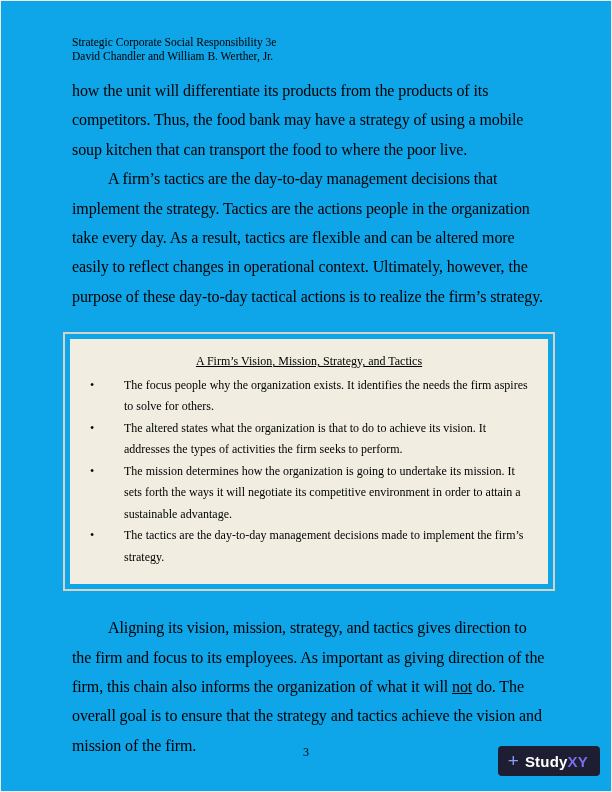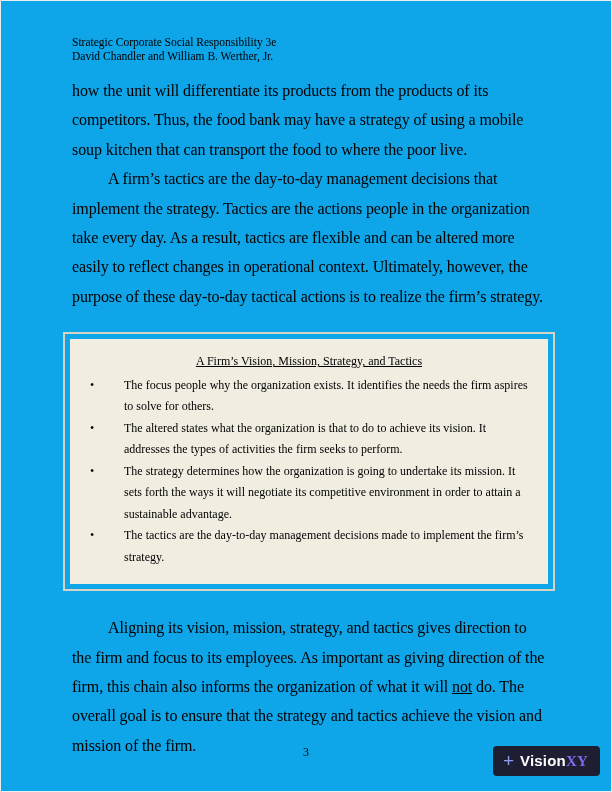--- a/index.html
+++ b/index.html
@@ -98,21 +98,21 @@
     font-weight: 400;
     line-height: 1;
     margin-top: -2px;
   }
   .brand {
     font-size: 15px;
     font-weight: 700;
     color: #ffffff;
     letter-spacing: 0.2px;
   }
-  .brand .xy { color: #7d6bee; font-family: Liberation Serif, serif; }
+  .brand .xy { color: #7d6bee; }
 </style>
 </head>
 <body>
 
 <div class="page">
 
   <div class="header">
     <div>Strategic Corporate Social Responsibility 3e</div>
     <div>David Chandler and William B. Werther, Jr.</div>
   </div>
@@ -126,32 +126,32 @@
     <div class="textbox">
       <div class="box-title">A Firm’s Vision, Mission, Strategy, and Tactics</div>
       <ul class="box-list">
         <li class="box-item">
           <span class="bullet">•</span><span>The </span><span class="italic">focus</span><span> people why the organization exists. It identifies the needs the firm aspires to solve for others.</span>
         </li>
         <li class="box-item">
           <span class="bullet">•</span><span>The </span><span class="italic">altered</span><span> states what the organization is that to do to achieve its vision. It addresses the types of activities the firm seeks to perform.</span>
         </li>
         <li class="box-item">
-          <span class="bullet">•</span><span>The </span><span class="italic">strategy</span><span> determines how the organization is going to undertake its mission. It sets forth the ways it will negotiate its competitive environment in order to attain a sustainable advantage.</span>
+          <span class="bullet">•</span><span>The </span><span class="italic">mission</span><span> determines how the organization is going to undertake its mission. It sets forth the ways it will negotiate its competitive environment in order to attain a sustainable advantage.</span>
         </li>
         <li class="box-item">
           <span class="bullet">•</span><span>The </span><span class="italic">tactics</span><span> are the day-to-day management decisions made to implement the firm’s strategy.</span>
         </li>
       </ul>
     </div>
 
     <p class="body-para indent"><span>Aligning its vision, mission, strategy, and tactics gives direction to the firm and focus to its employees. As important as giving direction of the firm, this chain also informs the organization of what it will </span><span class="uline">not</span><span> do. The overall goal is to ensure that the strategy and tactics achieve the vision and mission of the firm.</span></p>
 
   </div>
 
   <div class="page-number">3</div>
 
   <div class="studyxy-badge">
     <span class="plus-icon">+</span>
-    <span class="brand"><span>Vision</span><span class="xy">XY</span></span>
+    <span class="brand"><span>Study</span><span class="xy">XY</span></span>
   </div>
 
 </div>
 
 </body></html>

